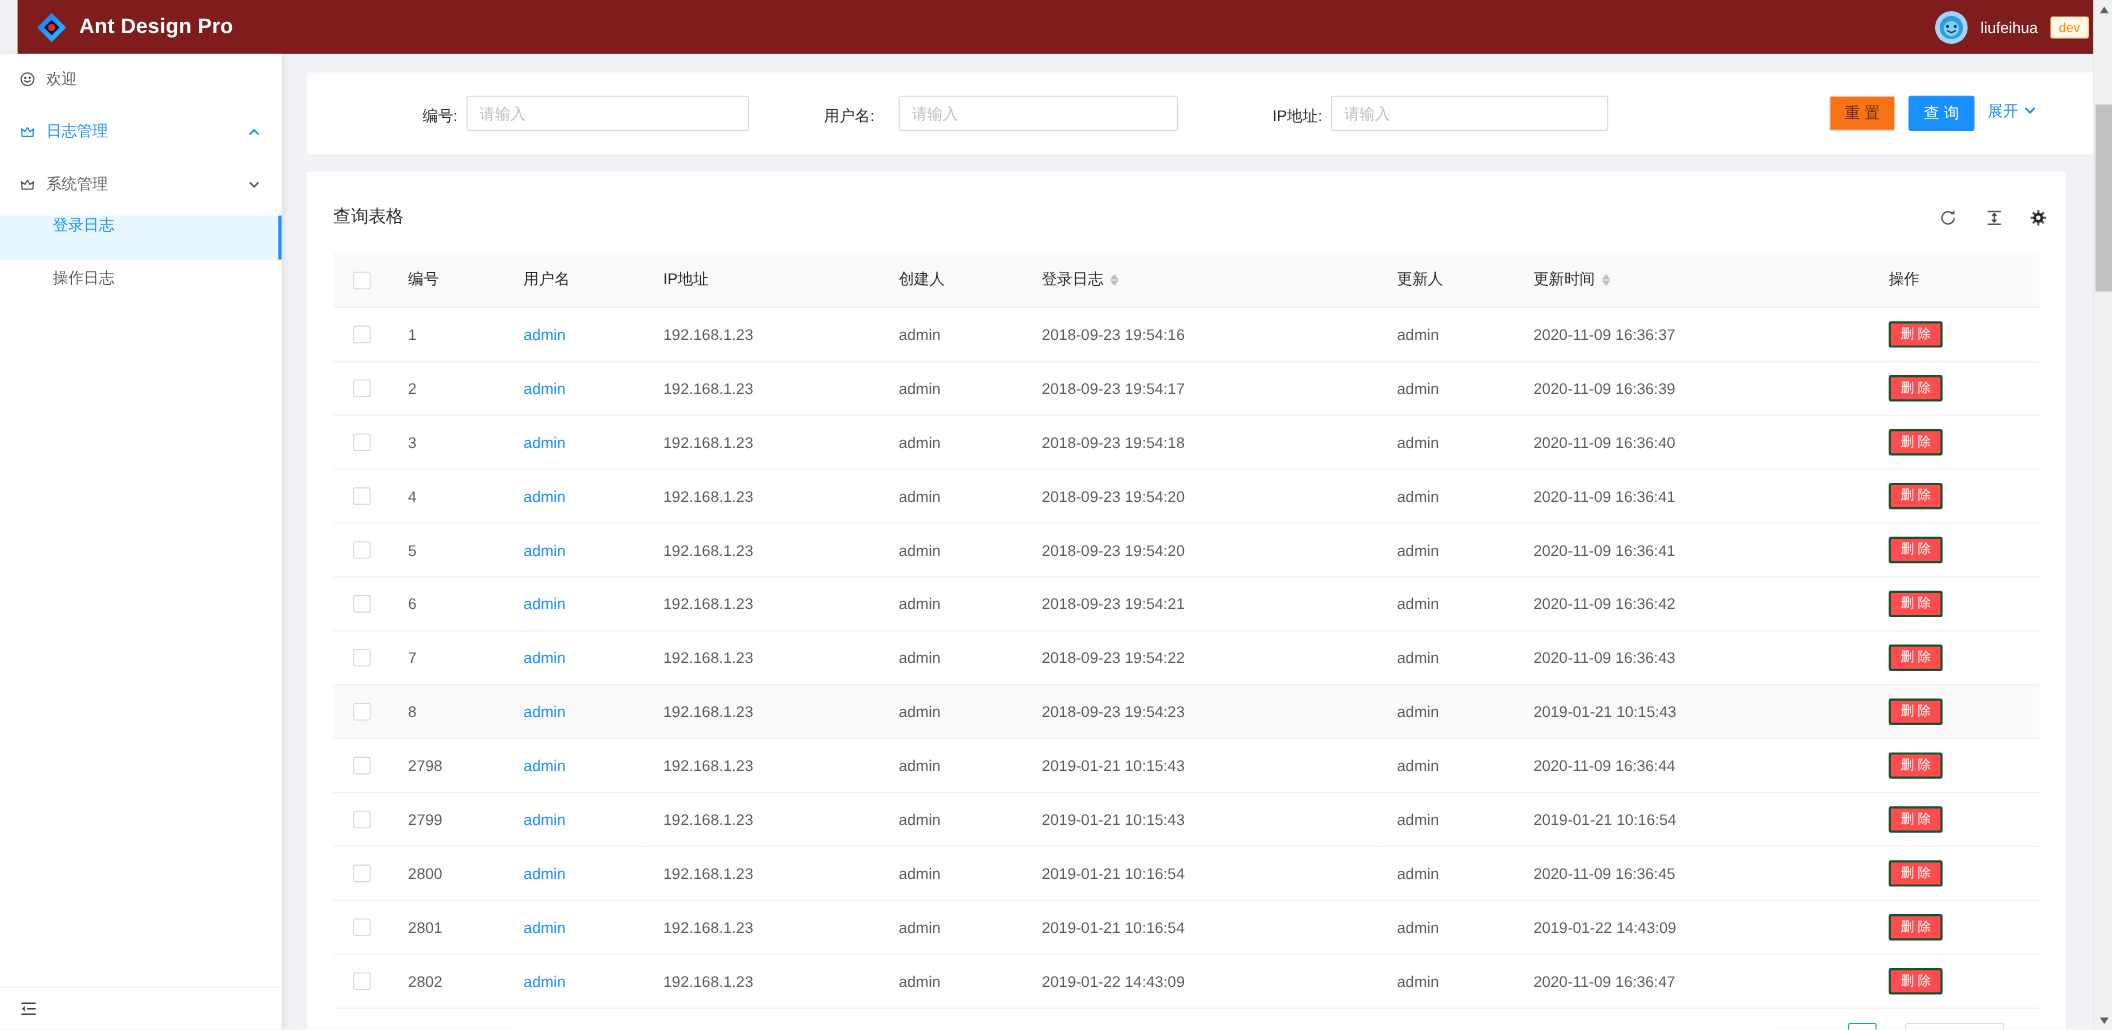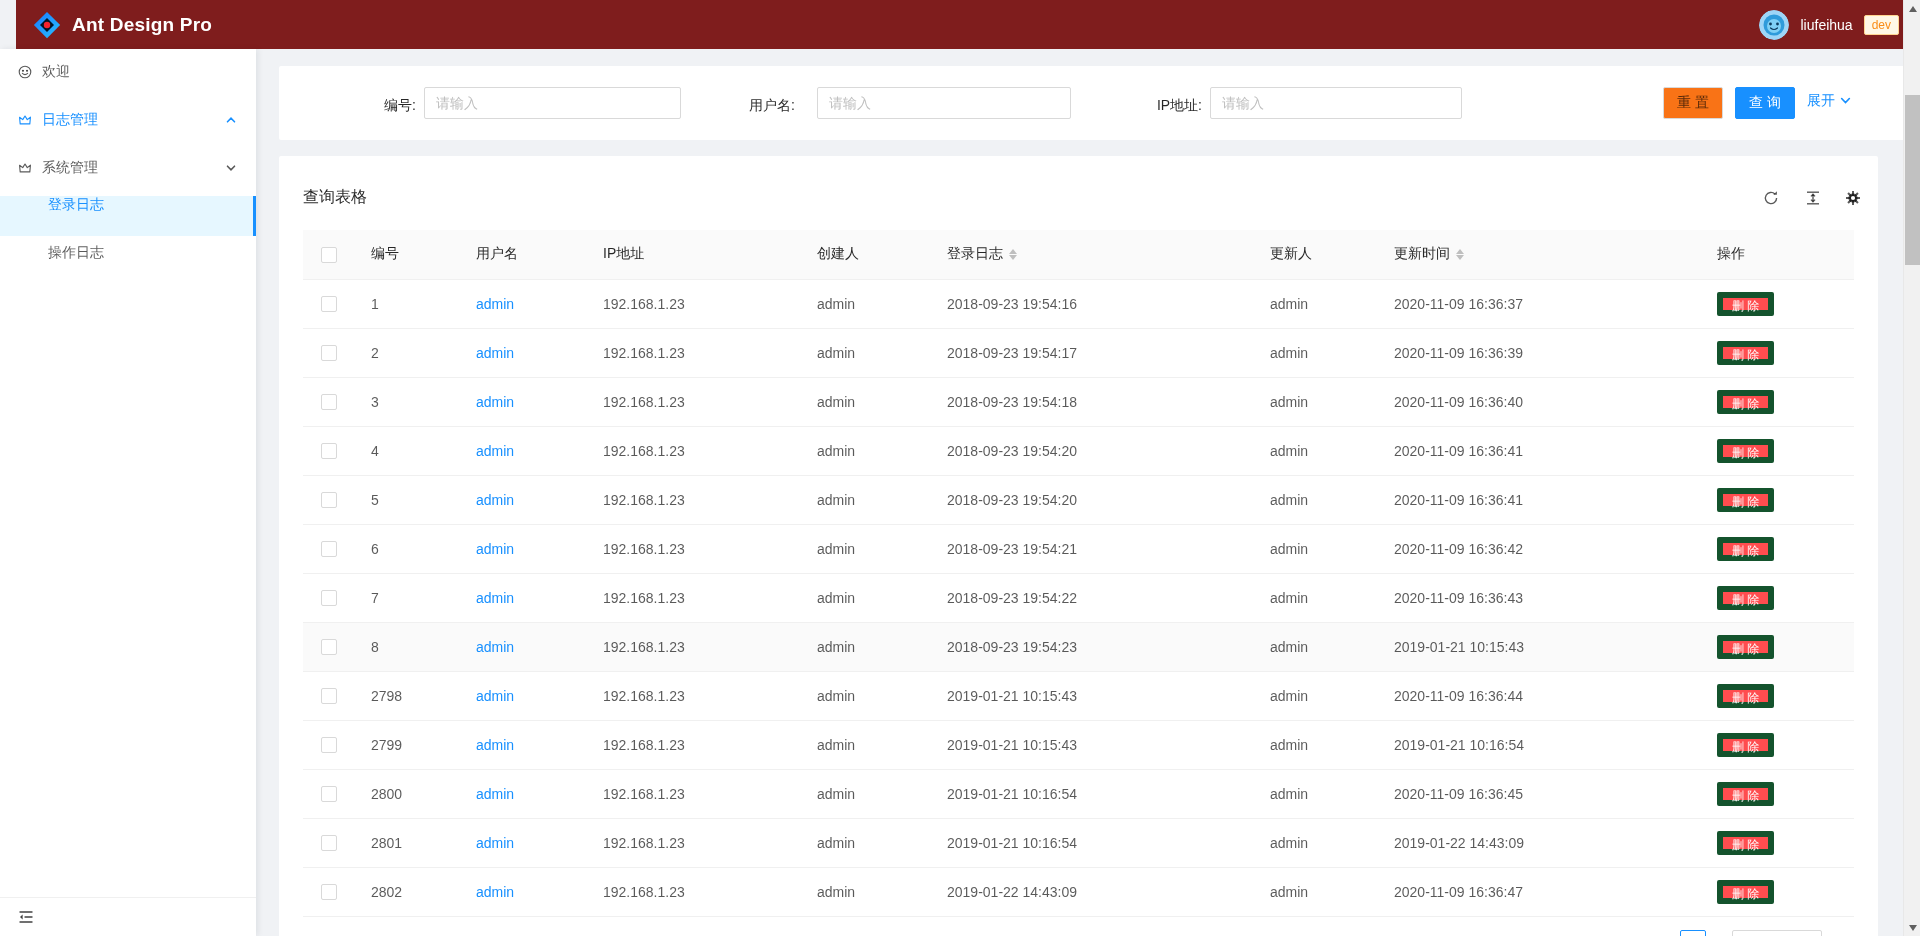--- a/index.html
+++ b/index.html
@@ -106,21 +106,21 @@
   .cbx {
     width:16px; height:16px; border:1px solid #d9d9d9; border-radius:2px; background:#fff;
     display:inline-block; vertical-align:middle; cursor:pointer;
   }
   .th-flex { display:inline-flex; align-items:center; gap:6px; cursor:pointer; }
   .sorters { display:inline-flex; flex-direction:column; gap:1px; }
   .caret-up { width:0; height:0; border-left:4px solid transparent; border-right:4px solid transparent; border-bottom:5px solid #bfbfbf; }
   .caret-down { width:0; height:0; border-left:4px solid transparent; border-right:4px solid transparent; border-top:5px solid #bfbfbf; }
   a.link { color:#1890ff; text-decoration:none; cursor:pointer; }
   .del-btn {
-    background:#ff4d4f; border:6px solid #14532d; color:#fff; font-size:12px;
+    background:#ff4d4f; border:2px solid #14532d; color:#fff; font-size:12px;
     height:24px; padding:0 9px; border-radius:2px; cursor:pointer; font-family:inherit;
   }
 
   
   .page-btn {
     position:absolute; top:774px; left:1401px; width:26px; height:32px;
     border:1px solid #1890ff; border-radius:2px; background:#fff;
   }
   .size-select {
     position:absolute; top:774px; left:1453px; width:90px; height:32px;

